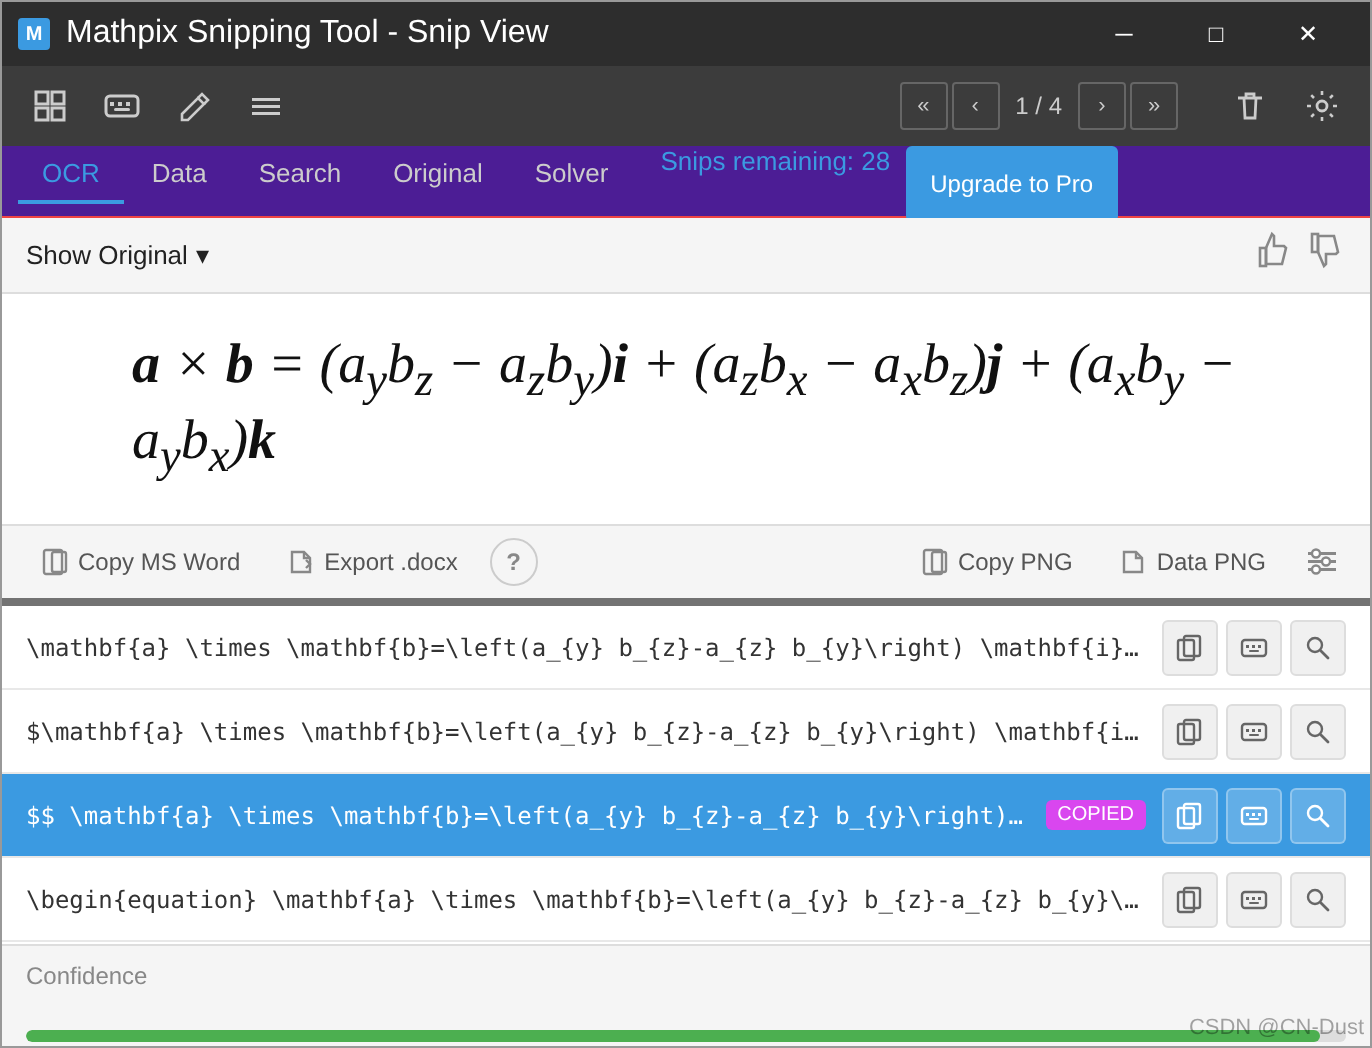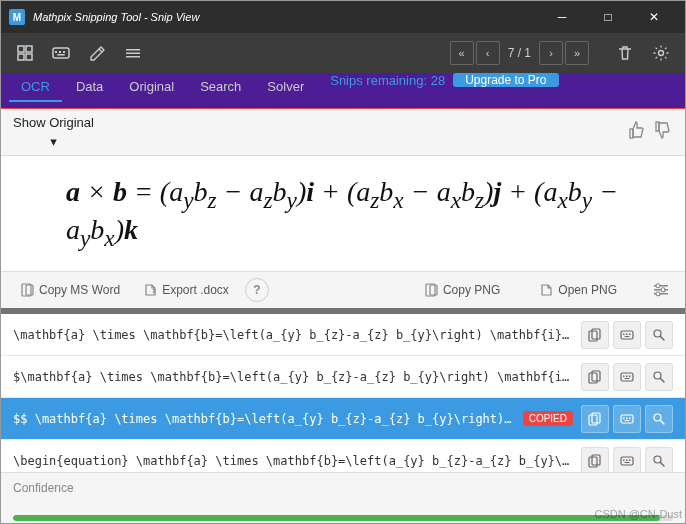--- a/index.html
+++ b/index.html
@@ -32,22 +32,21 @@
       display: flex;
       align-items: center;
       justify-content: center;
       font-size: 10px;
       font-weight: bold;
       color: white;
       flex-shrink: 0;
     }
     .titlebar-title {
       flex: 1;
-      font-size: 11px;
-      font-style: italic;
+      font-size: 16px;
     }
     .titlebar-controls {
       display: flex;
       gap: 0;
     }
     .titlebar-btn {
       width: 46px;
       height: 32px;
       background: none;
       border: none;
@@ -149,42 +148,41 @@
     .snips-remaining {
       color: #3b9ae1;
       font-size: 13px;
       margin-left: 12px;
     }
     .upgrade-btn {
       background: #3b9ae1;
       color: #fff;
       border: none;
       border-radius: 3px;
-      padding: 0 12px;
+      padding: 12px 12px;
       font-size: 12px;
       cursor: pointer;
       margin-left: 8px;
     }
 
     
     .show-original-bar {
       background: #f5f5f5;
       display: flex;
       align-items: center;
       padding: 6px 12px;
       border-bottom: 1px solid #ddd;
     }
     .show-original-label {
       font-size: 13px;
       color: #222;
       cursor: pointer;
       display: flex;
       align-items: center;
       gap: 4px;
-      flex-direction: column;
     }
     .feedback-btns {
       margin-left: auto;
       display: flex;
       gap: 6px;
     }
     .feedback-btn {
       background: none;
       border: none;
       cursor: pointer;
@@ -209,40 +207,40 @@
       font-family: 'Times New Roman', Times, serif;
       margin-left: 45px;
     }
 
     
     .action-bar {
       background: #f5f5f5;
       display: flex;
       align-items: center;
       padding: 6px 12px;
-      border-bottom: 6px solid #737373;
+      border-bottom: 4px solid #737373;
       gap: 8px;
     }
     .action-btn {
       display: flex;
       align-items: center;
       gap: 4px;
       background: none;
       border: none;
       color: #555;
       font-size: 12px;
       cursor: pointer;
       padding: 4px 8px;
       border-radius: 3px;
     }
     .action-right {
       margin-left: auto;
       display: flex;
       align-items: center;
-      gap: 24px;
+      gap: 8px;
     }
 
     
     .latex-list {
       background: #fff;
       flex: 1;
       overflow-y: auto;
     }
     .latex-row {
       display: flex;
@@ -258,21 +256,21 @@
     .latex-text {
       font-family: monospace;
       font-size: 12px;
       color: #333;
       flex: 1;
       white-space: nowrap;
       overflow: hidden;
       text-overflow: ellipsis;
     }
     .copied-badge {
-      background: #ef4444;
+      background: #d946ef;
       color: #fff;
       font-size: 10px;
       padding: 2px 6px;
       border-radius: 3px;
       margin-left: 8px;
       flex-shrink: 0;
     }
     .latex-row-icons {
       display: flex;
       align-items: center;
@@ -381,21 +379,21 @@
     <svg width="18" height="18" viewBox="0 0 18 18">
       <rect x="2" y="5" width="14" height="1.5" fill="#ccc"></rect>
       <rect x="2" y="8.5" width="14" height="1.5" fill="#ccc"></rect>
       <rect x="2" y="12" width="14" height="1.5" fill="#ccc"></rect>
     </svg>
   </button>
 
   <div class="toolbar-nav">
     <button class="nav-btn">«</button>
     <button class="nav-btn">‹</button>
-    <span class="nav-label">7 / 1</span>
+    <span class="nav-label">1 / 4</span>
     <button class="nav-btn">›</button>
     <button class="nav-btn">»</button>
   </div>
 
   <div class="toolbar-right">
     <button class="toolbar-right-btn" title="Delete">
       <svg width="18" height="18" viewBox="0 0 18 18" fill="none">
         <path d="M3 5h12M7 5V3h4v2M6 5l.5 10h5L12 5" stroke="#ccc" stroke-width="1.4" fill="none"></path>
       </svg>
     </button>
@@ -404,22 +402,22 @@
         <circle cx="9" cy="9" r="2.5" stroke="#ccc" stroke-width="1.4"></circle>
         <path d="M9 1.5v2M9 14.5v2M1.5 9h2M14.5 9h2M3.6 3.6l1.4 1.4M13 13l1.4 1.4M3.6 14.4l1.4-1.4M13 5l1.4-1.4" stroke="#ccc" stroke-width="1.3"></path>
       </svg>
     </button>
   </div>
 </div>
 
 <div class="tabs-bar">
   <div class="tab active">OCR</div>
   <div class="tab">Data</div>
+  <div class="tab">Search</div>
   <div class="tab">Original</div>
-  <div class="tab">Search</div>
   <div class="tab">Solver</div>
   <span class="snips-remaining">Snips remaining: 28</span>
   <button class="upgrade-btn">Upgrade to Pro</button>
 </div>
 
 <div class="main-content">
 
   <div class="show-original-bar">
     <div class="show-original-label">
       <span>Show Original</span>
@@ -473,21 +471,21 @@
           <rect x="1" y="1" width="9" height="12" rx="1" stroke="#888" stroke-width="1.2" fill="none"></rect>
           <rect x="5" y="2" width="7" height="10" rx="1" stroke="#888" stroke-width="1.2" fill="none"></rect>
         </svg>
         <span>Copy PNG</span>
       </button>
       <button class="action-btn">
         <svg width="14" height="14" viewBox="0 0 14 14" fill="none">
           <path d="M2 2h6l3 3v7H2V2z" stroke="#888" stroke-width="1.2" fill="none"></path>
           <path d="M8 2v3h3" stroke="#888" stroke-width="1.2" fill="none"></path>
         </svg>
-        <span>Open PNG</span>
+        <span>Data PNG</span>
       </button>
       <button class="action-btn" style="padding:4px;">
         <svg width="16" height="16" viewBox="0 0 16 16" fill="none">
           <rect x="1" y="3" width="14" height="1.5" fill="#888"></rect>
           <rect x="1" y="7" width="14" height="1.5" fill="#888"></rect>
           <rect x="1" y="11" width="14" height="1.5" fill="#888"></rect>
           <circle cx="5" cy="3.75" r="2" fill="#fff" stroke="#888" stroke-width="1.2"></circle>
           <circle cx="10" cy="7.75" r="2" fill="#fff" stroke="#888" stroke-width="1.2"></circle>
           <circle cx="5" cy="11.75" r="2" fill="#fff" stroke="#888" stroke-width="1.2"></circle>
         </svg>

